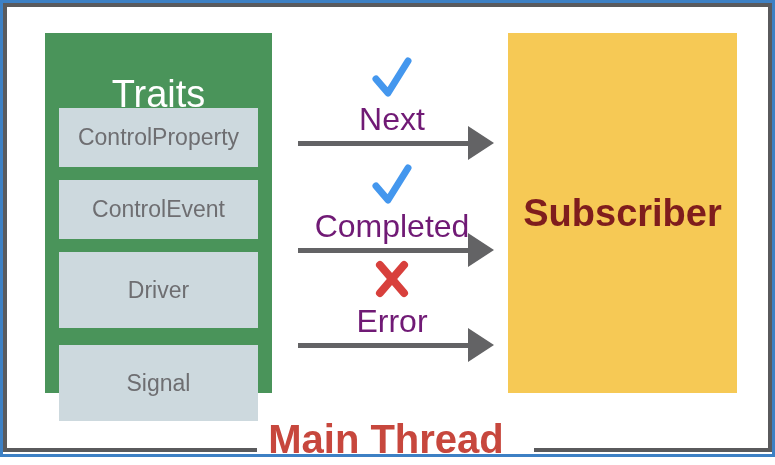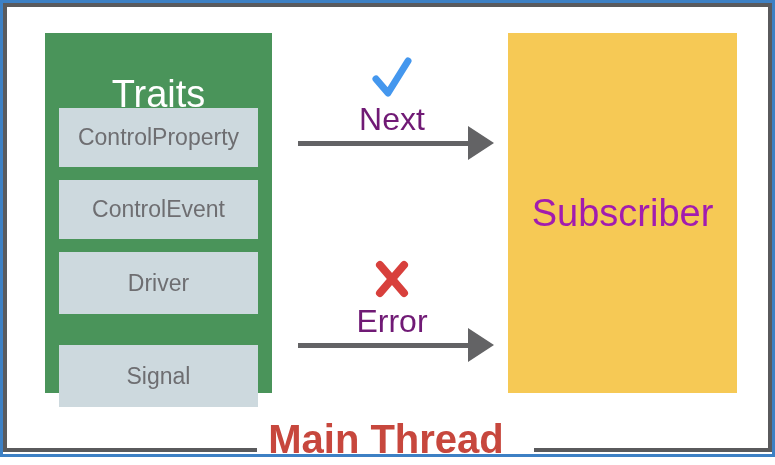--- a/index.html
+++ b/index.html
@@ -64,21 +64,21 @@
     top: 12px; left: 0;
     width: 100%;
     text-align: center;
     font-size: 38px;
     color: #ffffff;
     margin-top: 28px;
   }
   .trait-item {
     position: absolute;
     left: 14px;
-    width: 199px; height: 62px;
+    width: 199px; height: 76px;
     background: var(--trait-item-bg);
     color: var(--trait-item-text);
     font-size: 23px;
     display: flex;
     align-items: center;
     justify-content: center;
   }
   .ti-1 { top: 75px;  height: 59px; }
   .ti-2 { top: 147px; height: 59px; }
   .ti-3 { top: 219px; }
@@ -89,21 +89,22 @@
     left: 508px; top: 33px;
     width: 229px; height: 360px;
     background: var(--yellow-box);
     display: flex;
     align-items: center;
     justify-content: center;
     z-index: 3;
   }
   .subscriber-label {
     font-size: 38px;
-    color: #a21caf;
+    color: #7f1d1d;
+    font-weight: bold;
   }
   
   .event-row {
     position: absolute;
     left: 290px;
     width: 204px; height: 108px;
     z-index: 3;
   }
   .er-1 { top: 55px; }
   .er-2 { top: 162px; }
@@ -163,20 +164,30 @@
     <span class="symbol">
       <svg class="sym-check" width="46" height="44" viewBox="0 0 46 44" fill="none" stroke-width="7" stroke-linecap="round" stroke-linejoin="round">
         <path d="M7 24 L19 38 L39 6"></path>
       </svg>
     </span>
     <div class="event-label">Next</div>
     <div class="arrow-shaft"></div>
     <div class="arrow-head"></div>
   </div>
 
+  <div class="event-row er-2">
+    <span class="symbol">
+      <svg class="sym-check" width="46" height="44" viewBox="0 0 46 44" fill="none" stroke-width="7" stroke-linecap="round" stroke-linejoin="round">
+        <path d="M7 24 L19 38 L39 6"></path>
+      </svg>
+    </span>
+    <div class="event-label">Completed</div>
+    <div class="arrow-shaft"></div>
+    <div class="arrow-head"></div>
+  </div>
 
   <div class="event-row er-3">
     <span class="symbol">
       <svg class="sym-cross" width="46" height="44" viewBox="0 0 46 44" fill="none" stroke-width="8" stroke-linecap="round">
         <path d="M11 8 L35 36"></path>
         <path d="M35 8 L11 36"></path>
       </svg>
     </span>
     <div class="event-label">Error</div>
     <div class="arrow-shaft"></div>

